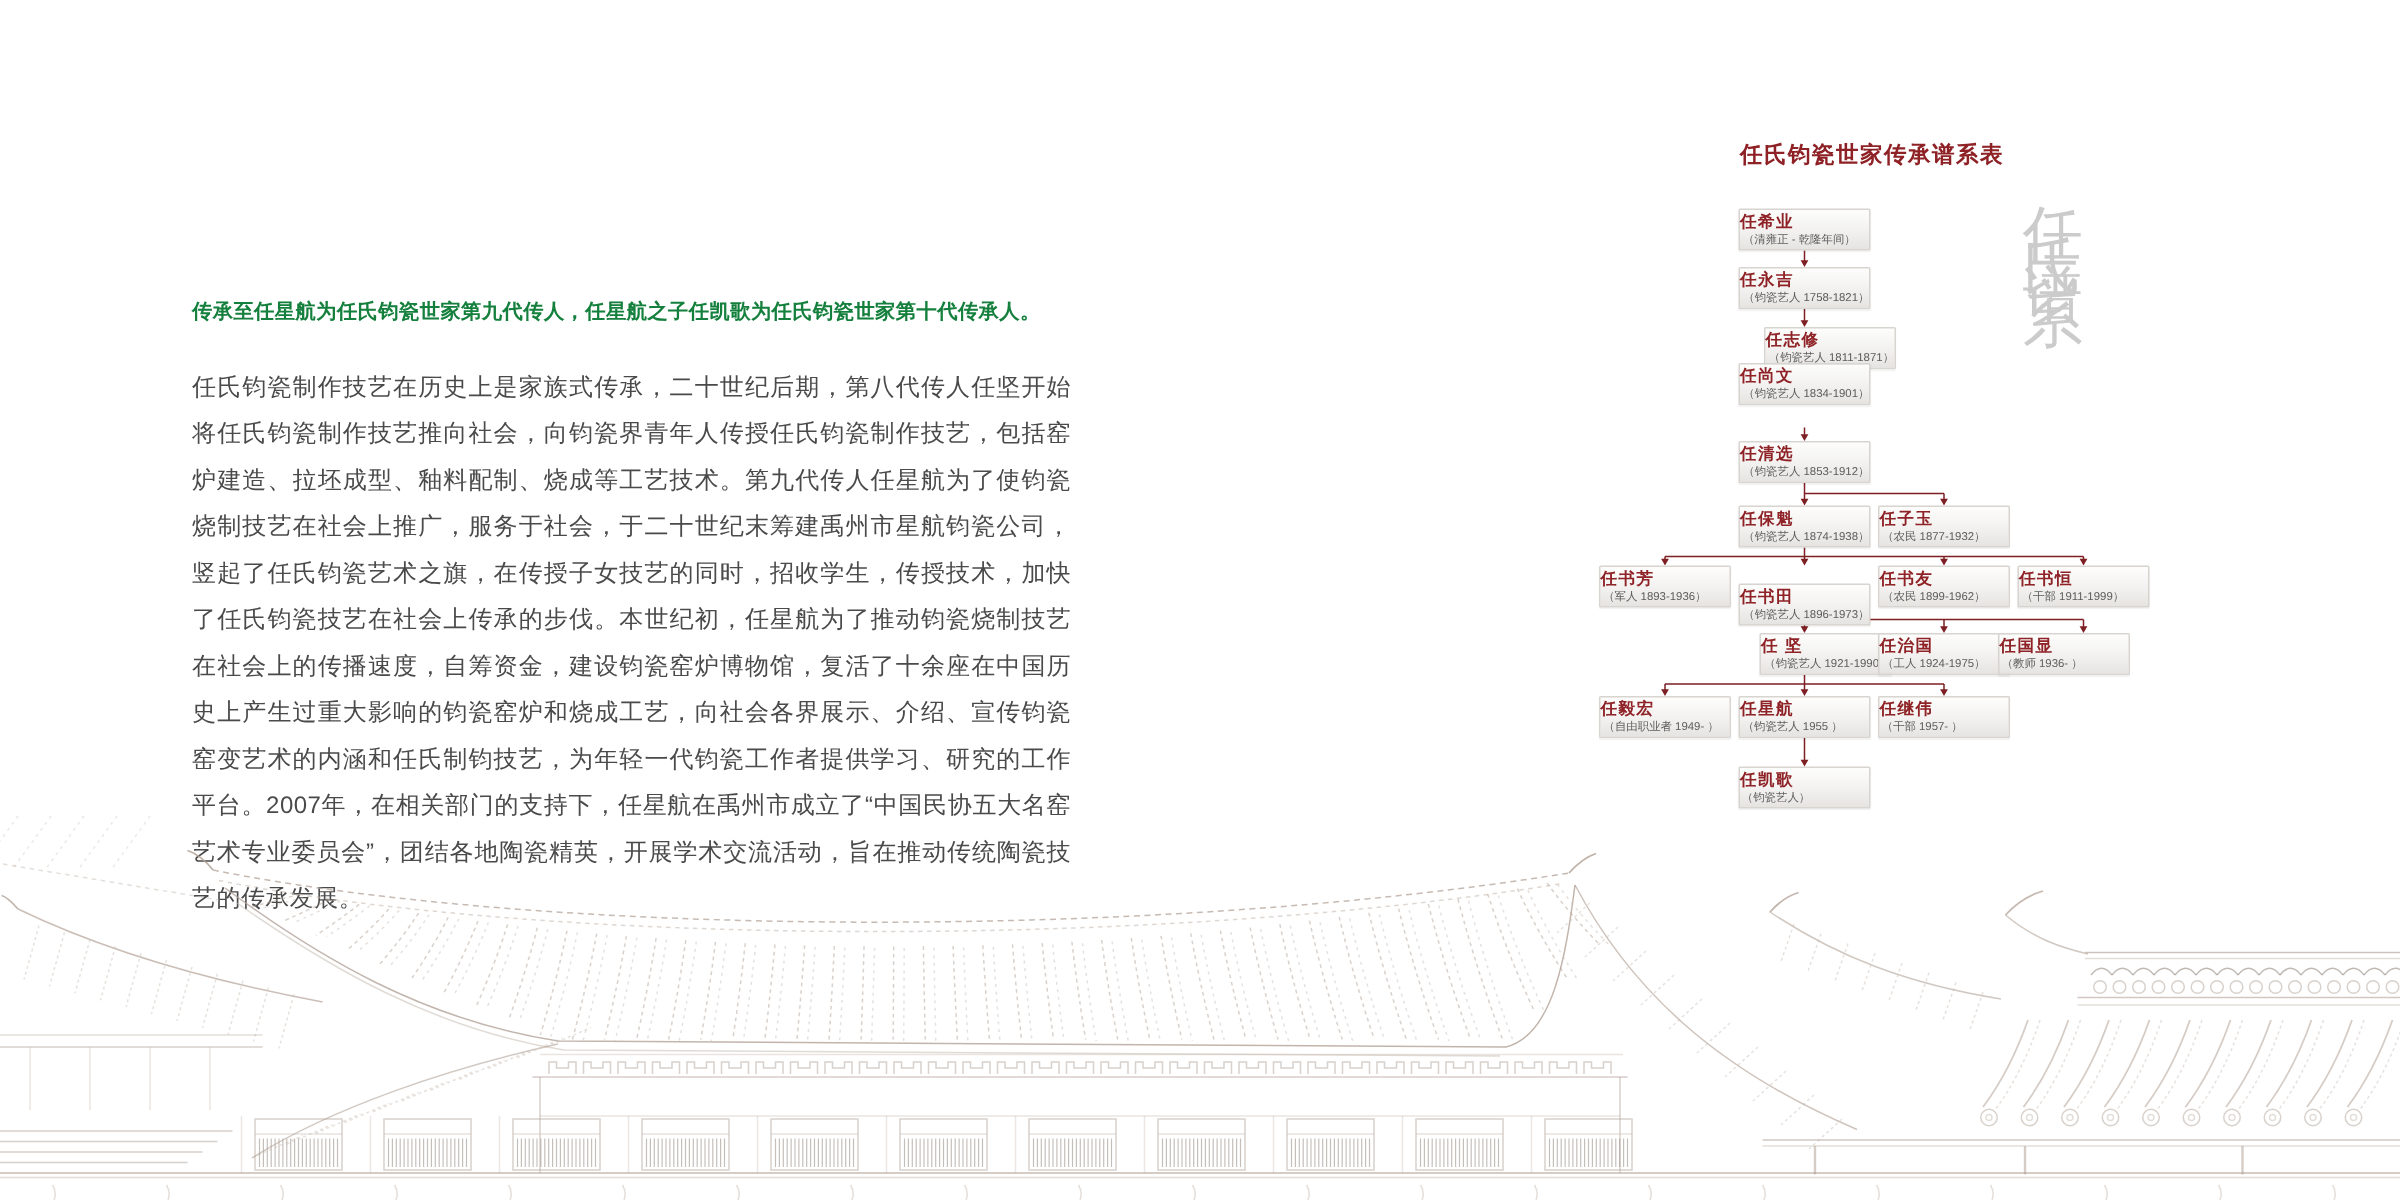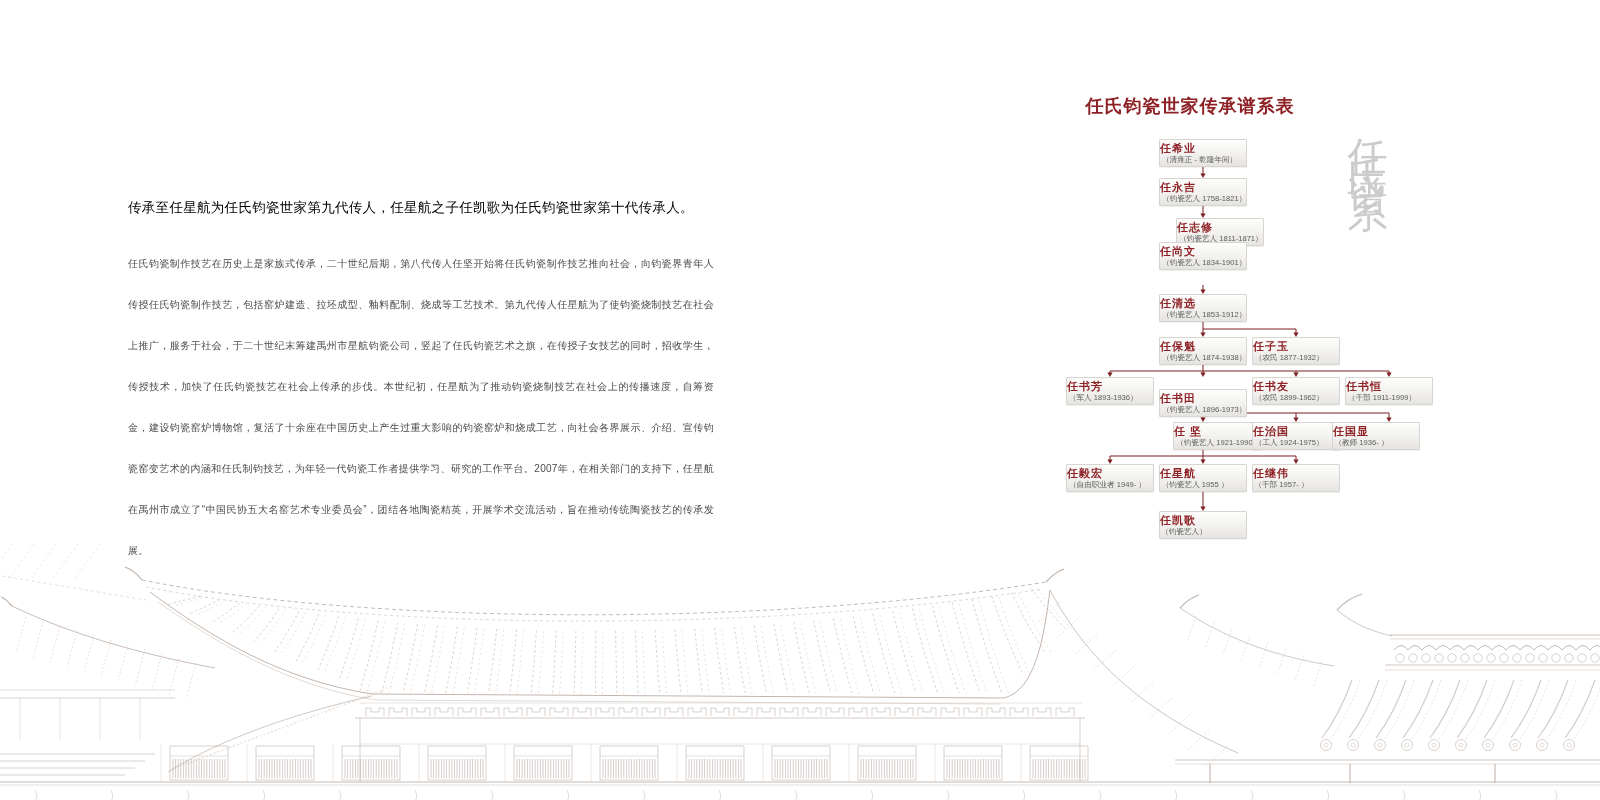--- a/index.html
+++ b/index.html
@@ -1,28 +1,28 @@
 <!DOCTYPE html>
 <html><head>
 <meta charset="utf-8">
 <style>
   html,body{margin:0;padding:0;background:#ffffff;}
   #page{position:relative;width:1600px;height:800px;background:#ffffff;overflow:hidden;
         font-family:"Liberation Sans",sans-serif;}
 
   
   .article{position:absolute;left:128px;top:197px;width:586px;}
-  .article .lead{font-size:13.5px;font-weight:normal;color:#000000;line-height:21px;letter-spacing:.3px;}
-  .article .body{margin-top:25px;font-size:10px;color:#4a4a4a;line-height:41px;
+  .article .lead{font-size:13.5px;font-weight:bold;color:#15803d;line-height:21px;letter-spacing:.3px;}
+  .article .body{margin-top:25px;font-size:16px;color:#4a4a4a;line-height:31px;
                  text-align:justify;letter-spacing:.3px;}
 
   
   .gchart{position:absolute;left:1044px;top:94px;width:392px;height:460px;}
-  .gtitle{position:absolute;left:0;top:0;width:292px;text-align:center;
-          font-size:18px;font-weight:bold;color:#8e2125;letter-spacing:1px;}
+  .gtitle{position:absolute;left:0;top:0;width:292px;text-align:right;
+          font-size:15px;font-weight:bold;color:#8e2125;letter-spacing:1px;}
   .gsvg{position:absolute;left:0;top:0;}
   .gnode{position:absolute;width:88px;height:28px;box-sizing:border-box;
          border:1px solid #d8d4cf;border-radius:1px;
          background:linear-gradient(180deg,#fdfdfc,#f2f1ef 55%,#e6e4e1);
          box-shadow:0 1px 1px rgba(0,0,0,.06);
          display:flex;flex-direction:column;align-items:flex-start;justify-content:center;}
   .gname{font-size:11px;font-weight:bold;color:#8e2226;line-height:12px;letter-spacing:1px;white-space:nowrap;}
   .gdesc{font-size:8px;color:#5c5c5c;line-height:10px;margin-top:1px;white-space:nowrap;transform:scale(.95);}
 
   

